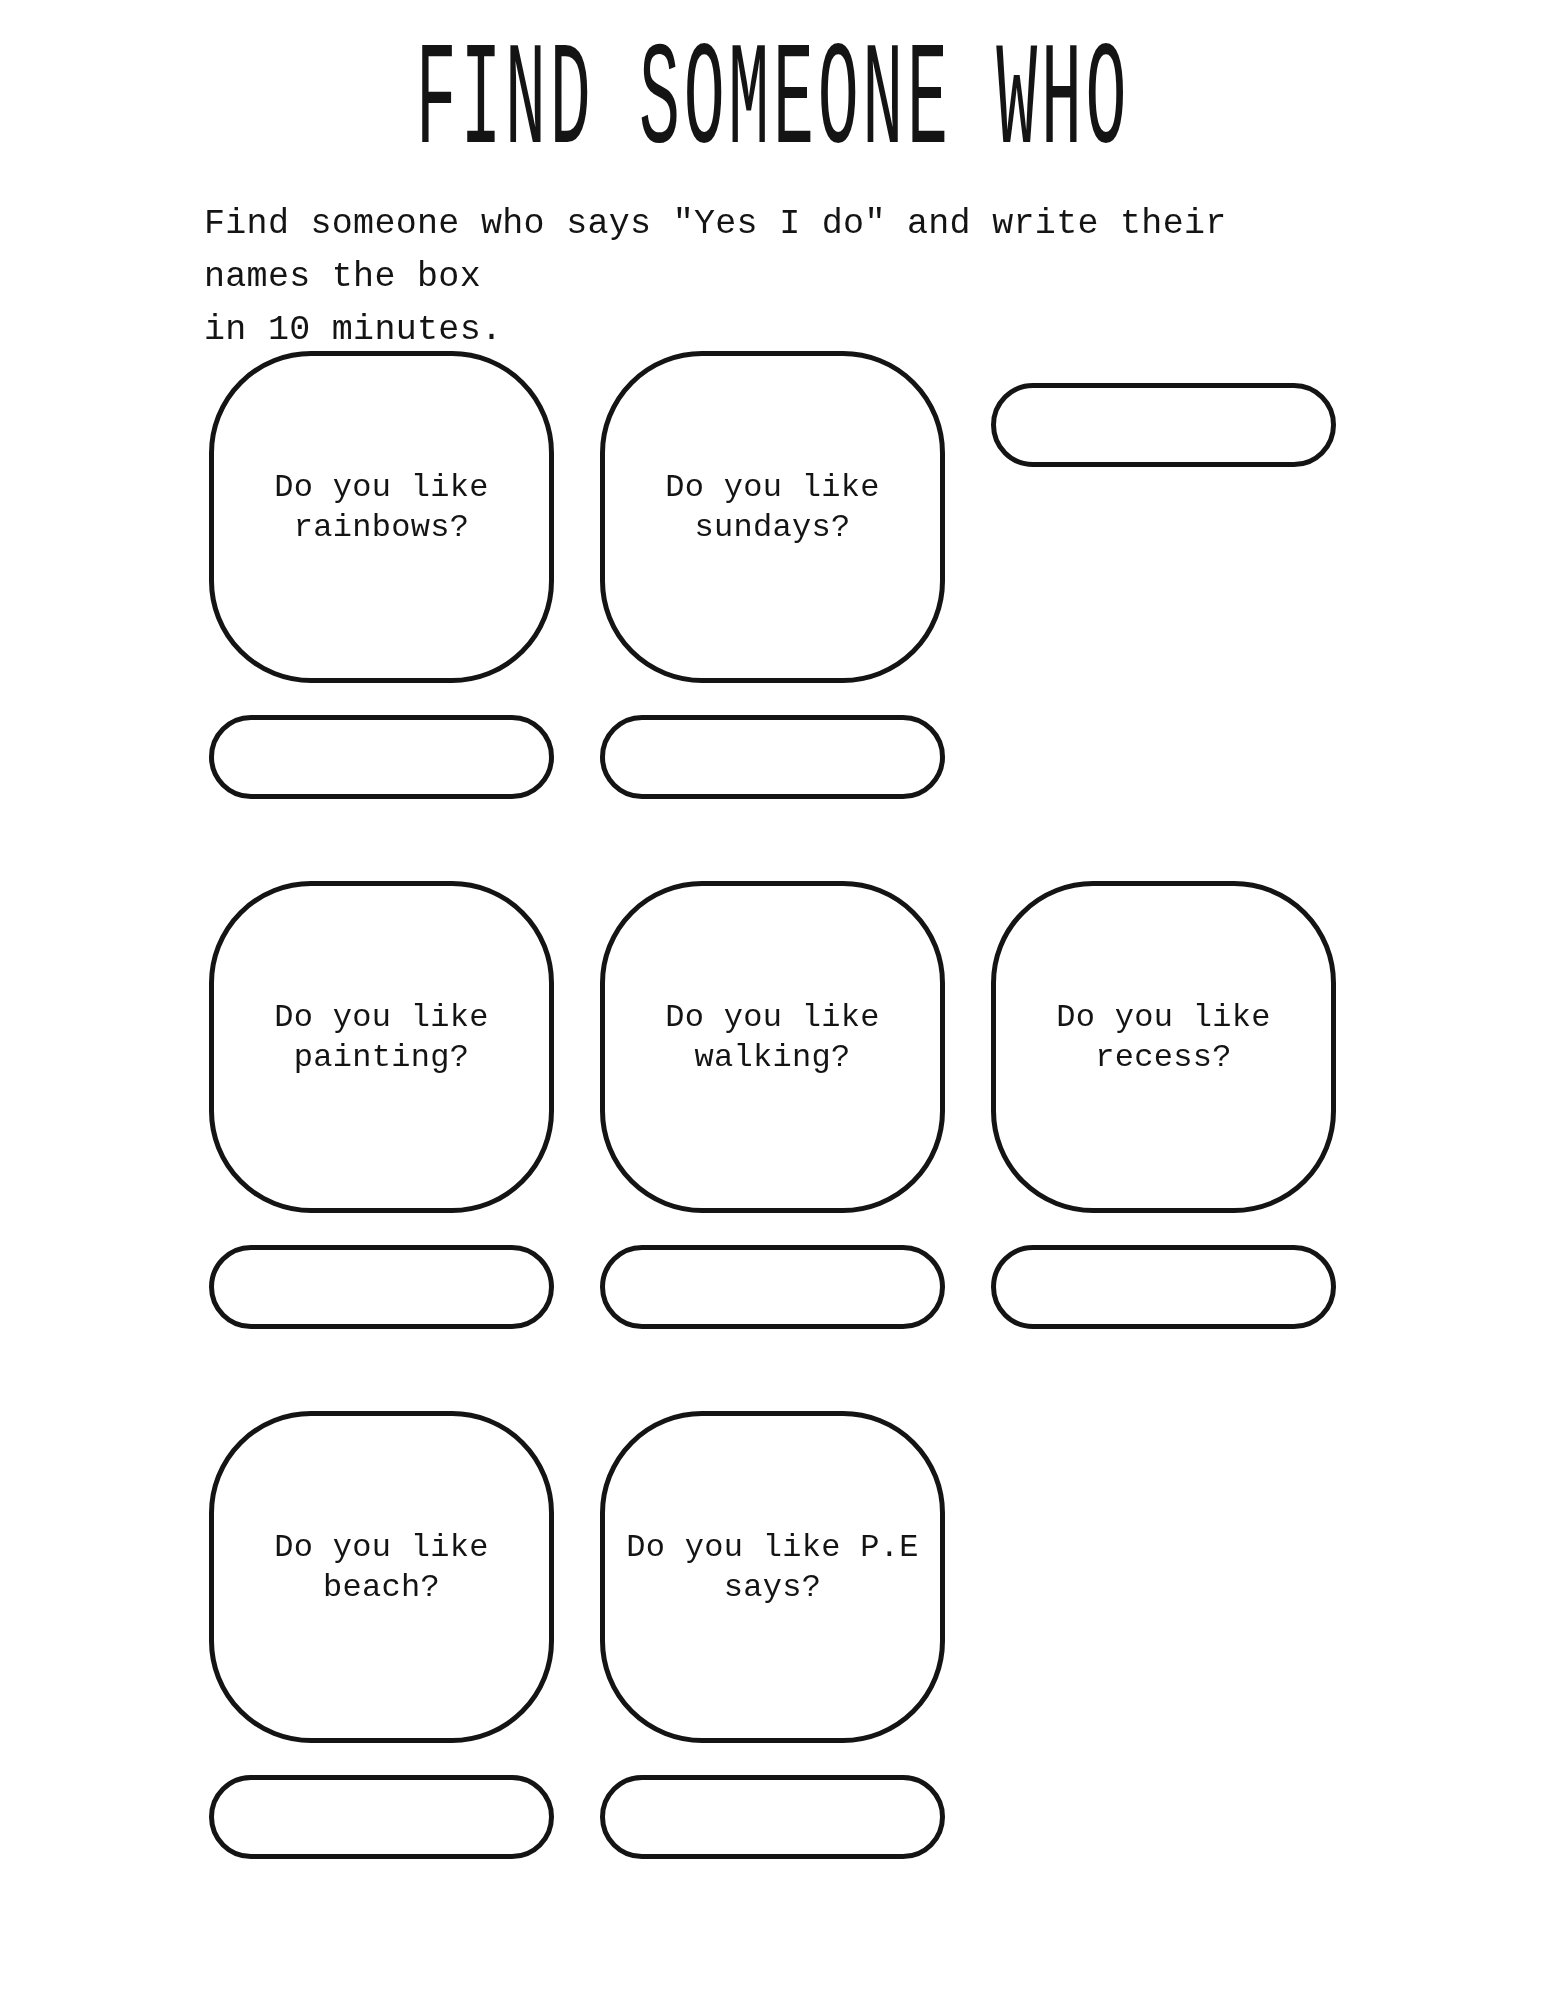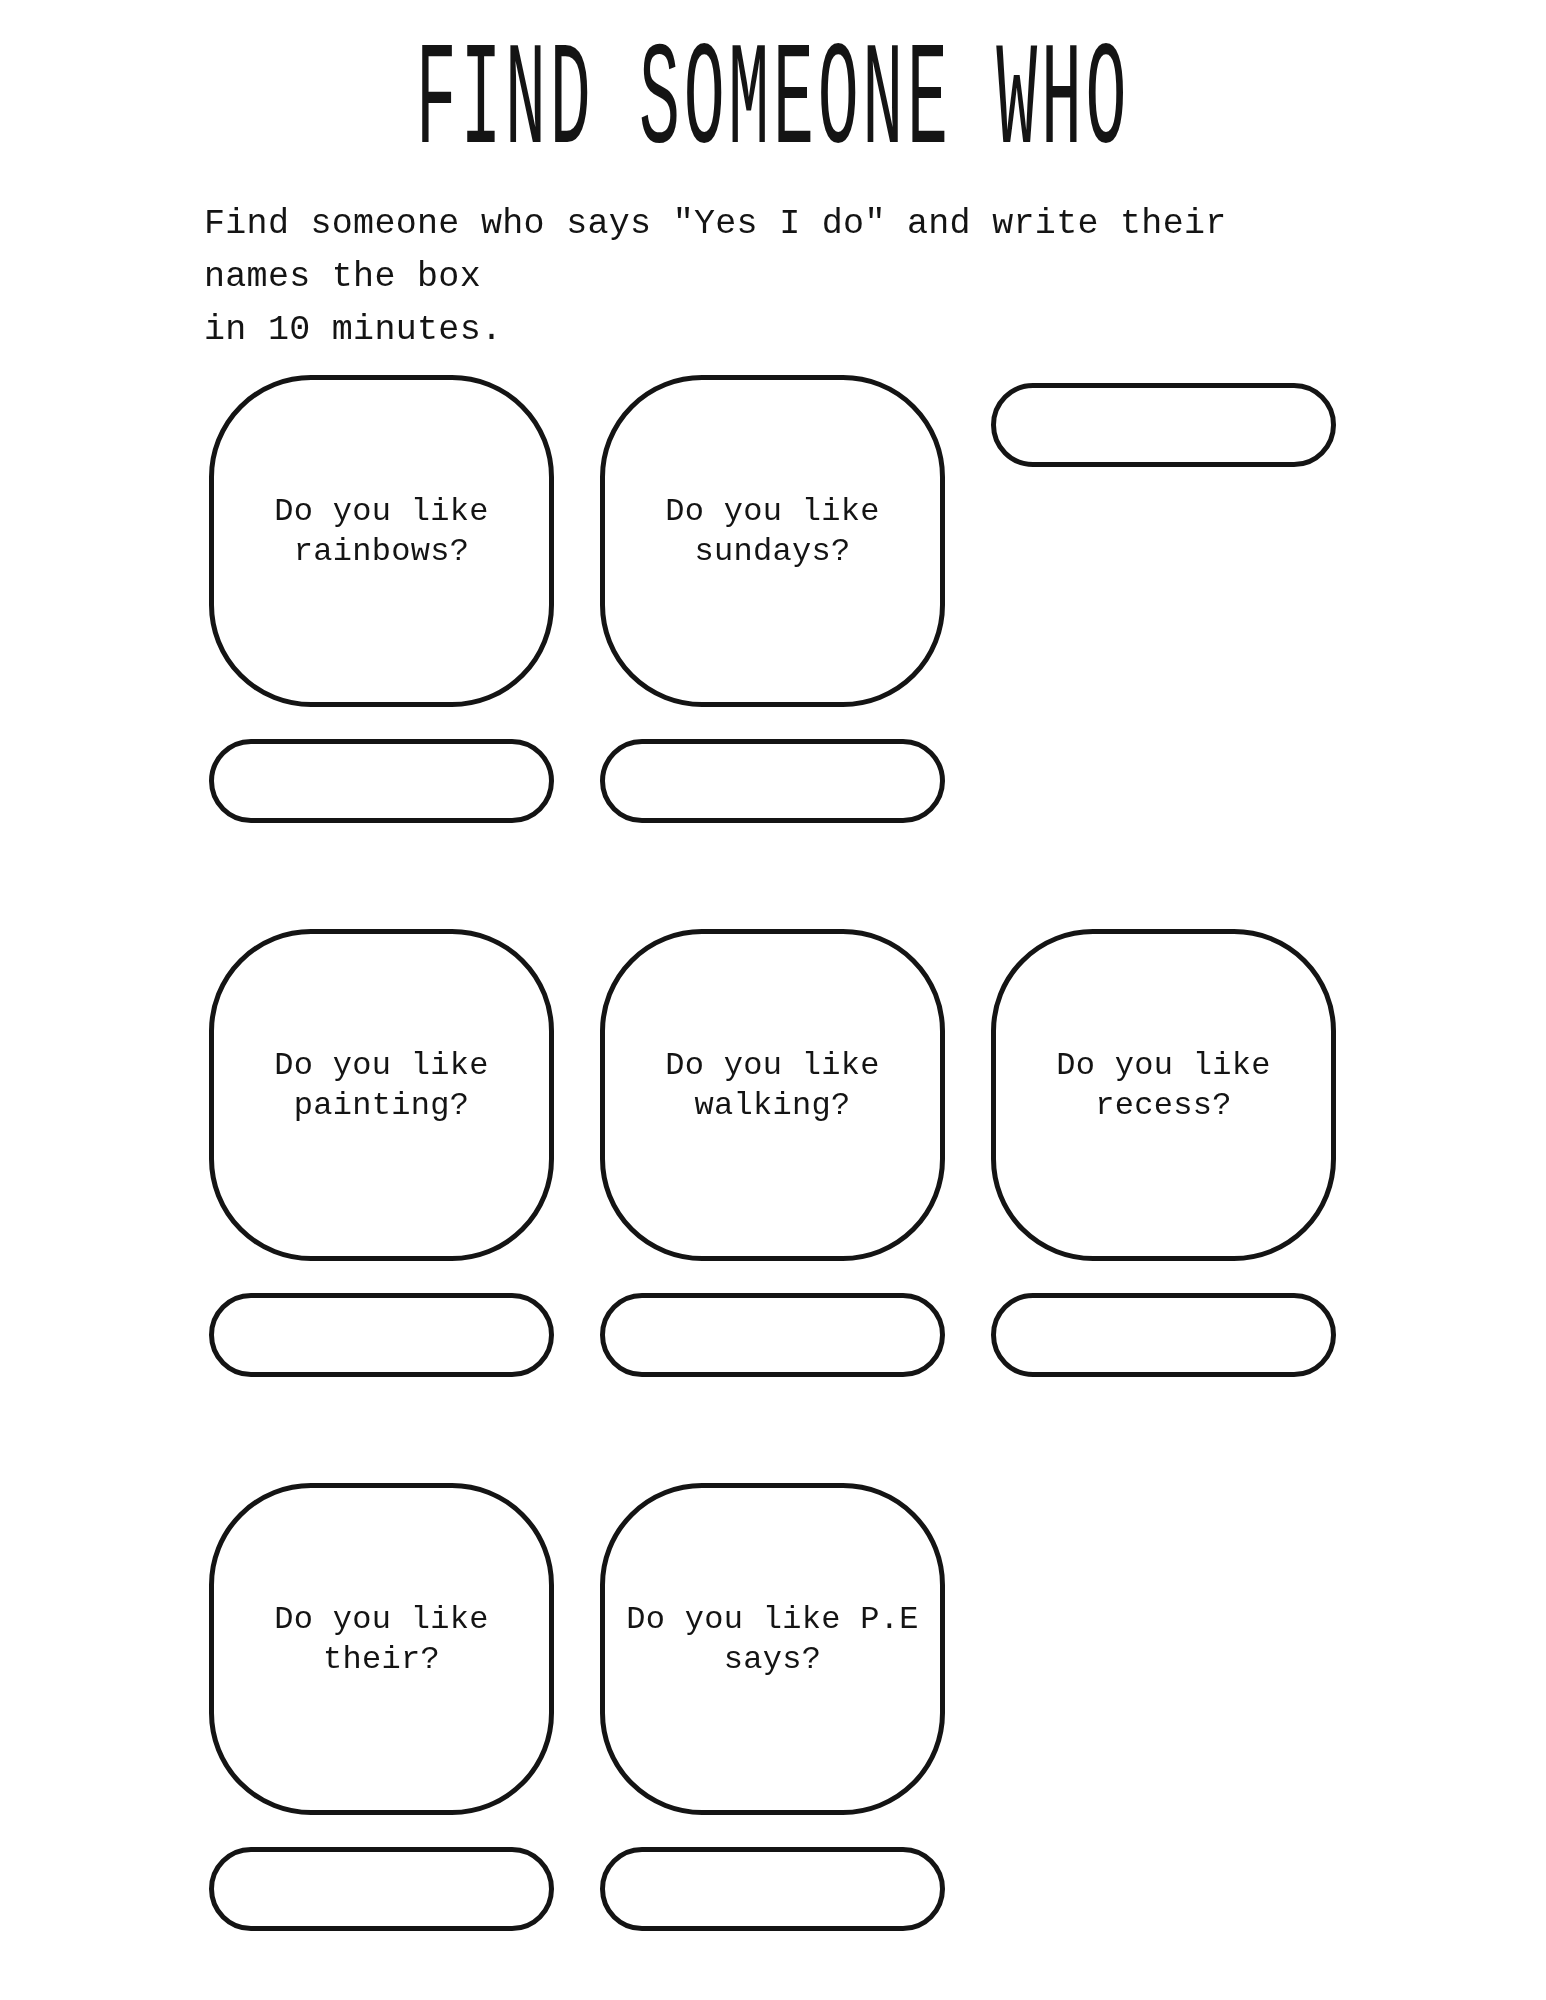--- a/index.html
+++ b/index.html
@@ -59,21 +59,20 @@
   .qbox{
     width:345px;height:332px;
     border:5px solid var(--ink);
     border-radius:102px;
     display:flex;
     align-items:center;
     justify-content:center;
     text-align:center;
     padding:0 4px 18px 4px;
     background:var(--bg);
-    margin-top:24px;
   }
   .qtext{
     font-size:32px;
     letter-spacing:0.3px;
     line-height:1.25;
     color:var(--ink);
   }
   .pill{
     width:345px;height:84px;
     margin-top:32px;
@@ -131,21 +130,21 @@
 
     <div class="cell">
       <div class="qbox">
         <span class="qtext">Do you like recess?</span>
       </div>
       <div class="pill"></div>
     </div>
 
     <div class="cell">
       <div class="qbox">
-        <span class="qtext">Do you like their?</span>
+        <span class="qtext">Do you like beach?</span>
       </div>
       <div class="pill"></div>
     </div>
 
     <div class="cell">
       <div class="qbox">
         <span class="qtext">Do you like P.E says?</span>
       </div>
       <div class="pill"></div>
     </div>

